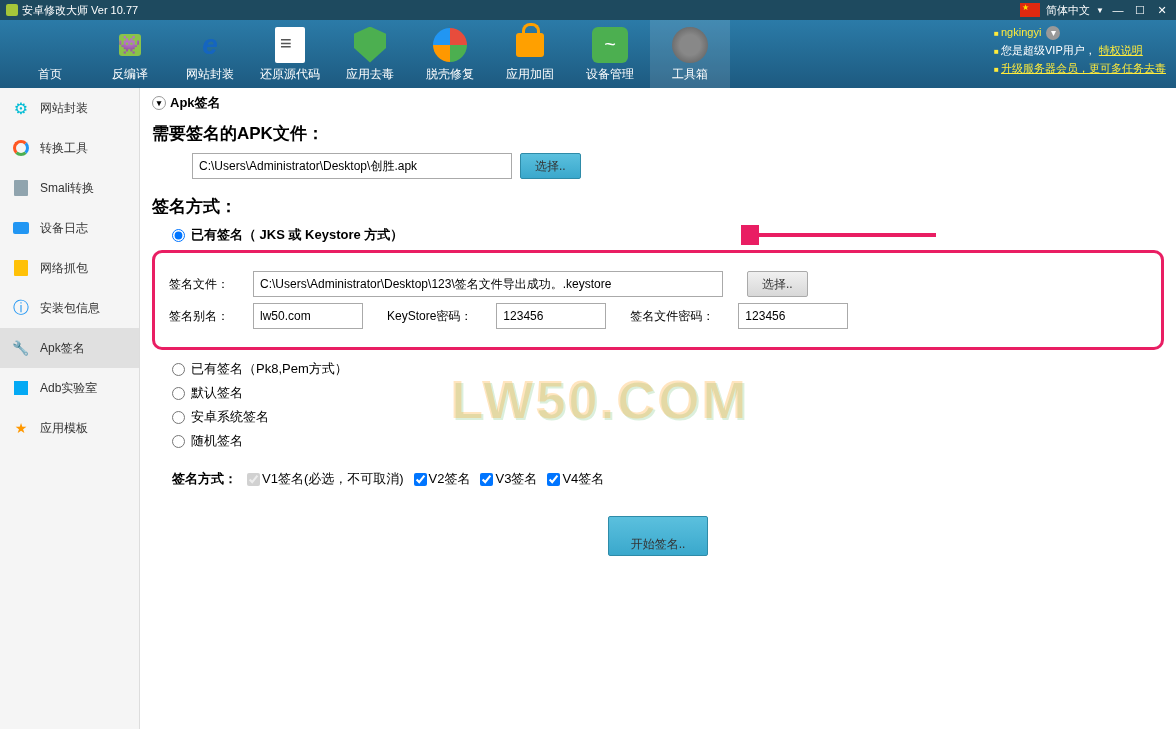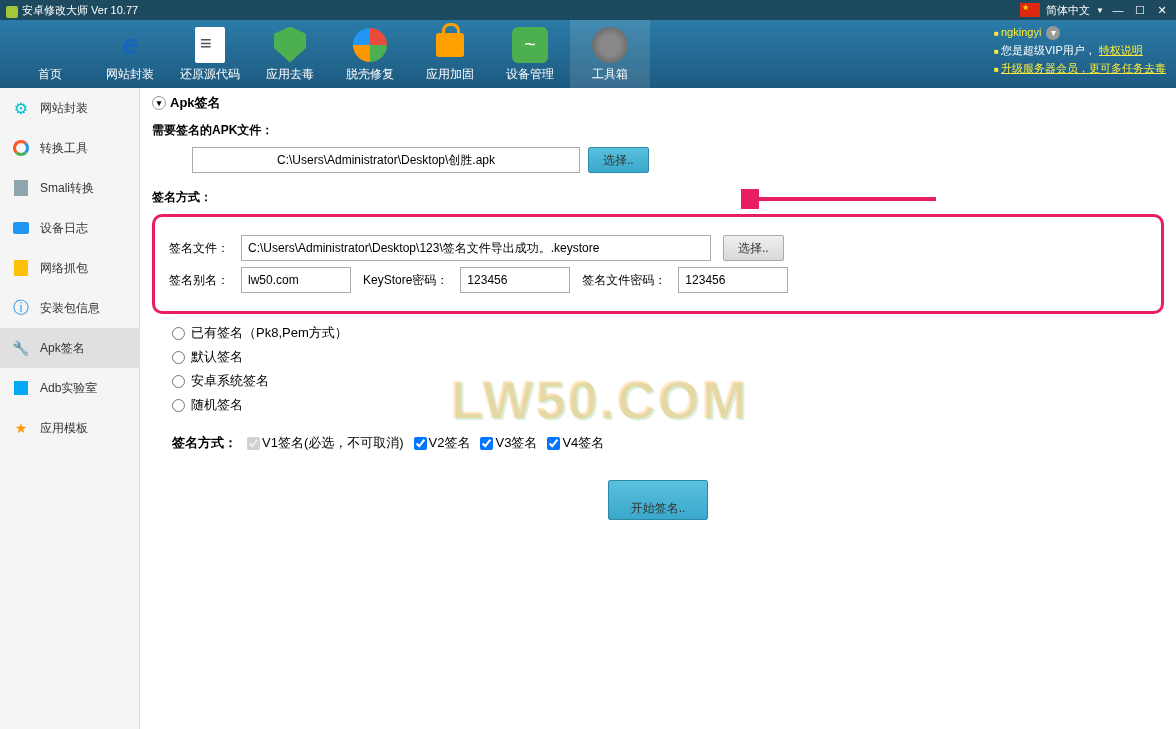--- a/index.html
+++ b/index.html
@@ -7,21 +7,21 @@
     
     .titlebar {
       height: 20px;
       background: #1e4a5f;
       color: #fff;
       display: flex;
       align-items: center;
       padding: 0 6px;
       font-size: 11px;
     }
-    .titlebar-left { display: flex; align-items: flex-end; gap: 4px; }
+    .titlebar-left { display: flex; align-items: center; gap: 4px; }
     .android-ico { width: 12px; height: 12px; background: #a4c639; border-radius: 2px; }
     .titlebar-right { margin-left: auto; display: flex; align-items: center; gap: 6px; }
     .flag { width: 20px; height: 14px; background: #de2910; position: relative; }
     .flag::after { content: '★'; position: absolute; top: 0; left: 2px; font-size: 8px; color: #ffde00; }
     .win-btn { width: 16px; height: 16px; display: flex; align-items: center; justify-content: center; color: #fff; cursor: pointer; font-size: 11px; }
     
     .toolbar {
       height: 68px;
       background: linear-gradient(to bottom, #2b7ba8, #1d5a80);
       display: flex;
@@ -137,21 +137,21 @@
     .section-header .chev {
       width: 14px; height: 14px;
       border: 1px solid #999;
       border-radius: 50%;
       display: flex;
       align-items: center;
       justify-content: center;
       font-size: 9px;
     }
     
-    .label-bold { font-weight: bold; margin: 8px 0; font-size: 12px; }
+    .label-bold { font-weight: bold; margin: 8px 0; font-size: 17px; }
     
     .file-row { display: flex; align-items: center; gap: 8px; margin: 8px 0 16px 40px; }
     .text-input {
       border: 1px solid #aaa;
       padding: 4px 6px;
       font-size: 12px;
       height: 26px;
     }
     .btn {
       background: linear-gradient(#5bc0de, #3aa8cc);
@@ -180,21 +180,21 @@
     }
     .red-arrow {
       position: absolute;
       top: -28px;
       right: 220px;
       width: 200px;
       height: 20px;
     }
     .red-arrow svg { width: 100%; height: 100%; }
     
-    .form-row { display: flex; align-items: center; gap: 12px; margin: 6px 0; font-size: 12px; }
+    .form-row { display: flex; align-items: center; gap: 24px; margin: 6px 0; font-size: 12px; }
     .form-row label { min-width: 64px; text-align: right; }
     
     .checkbox-row { display: flex; align-items: center; gap: 10px; margin: 20px 0 0 20px; font-size: 13px; }
     .checkbox-row .grp { display: flex; align-items: center; gap: 2px; }
     
     .center-btn { display: flex; justify-content: center; margin-top: 28px; }
     
     .watermark {
       position: absolute;
       top: 280px;
@@ -226,20 +226,26 @@
 </div>
 
 <div class="toolbar">
   <div class="tool-item">
     <div class="tool-ico">
         <div class="ico-home"></div>
       </div>
     <span>首页</span>
   </div>
   <div class="tool-item">
+    <div class="tool-ico">
+        <div class="ico-decompile"></div>
+      </div>
+    <span>反编译</span>
+  </div>
+  <div class="tool-item">
     <div class="tool-ico ico-ie">e</div>
     <span>网站封装</span>
   </div>
   <div class="tool-item">
     <div class="tool-ico">
         <div class="ico-code"></div>
       </div>
     <span>还原源代码</span>
   </div>
   <div class="tool-item">
@@ -342,26 +348,30 @@
   </div>
 
   <div class="content">
     <div class="section-header">
       <span class="chev">▾</span>
       <span>Apk签名</span>
     </div>
 
     <div class="label-bold">需要签名的APK文件：</div>
     <div class="file-row">
-      <input class="text-input" style="width: 388px; text-align: center;" value="C:\Users\Administrator\Desktop\创胜.apk">
+      <input class="text-input" style="width: 320px;" value="C:\Users\Administrator\Desktop\创胜.apk">
       <button class="btn">选择..</button>
     </div>
 
     <div class="label-bold">签名方式：</div>
 
+    <div class="radio-row" style="font-weight:bold;">
+      <input type="radio" name="sm" checked="" style="">
+      <span>已有签名（ JKS 或 Keystore 方式）</span>
+    </div>
 
     <div class="highlight-box">
       <div class="red-arrow">
         <svg viewBox="0 0 200 20">
             <defs>
               <marker id="ah" markerWidth="10" markerHeight="10" refX="2" refY="5" orient="auto">
                 <path d="M0,0 L10,5 L0,10 Z" fill="#e91e63"></path>
               </marker>
             </defs>
             <line x1="195" y1="10" x2="10" y2="10" stroke="#e91e63" stroke-width="4" marker-end="url(#ah)"></line>

